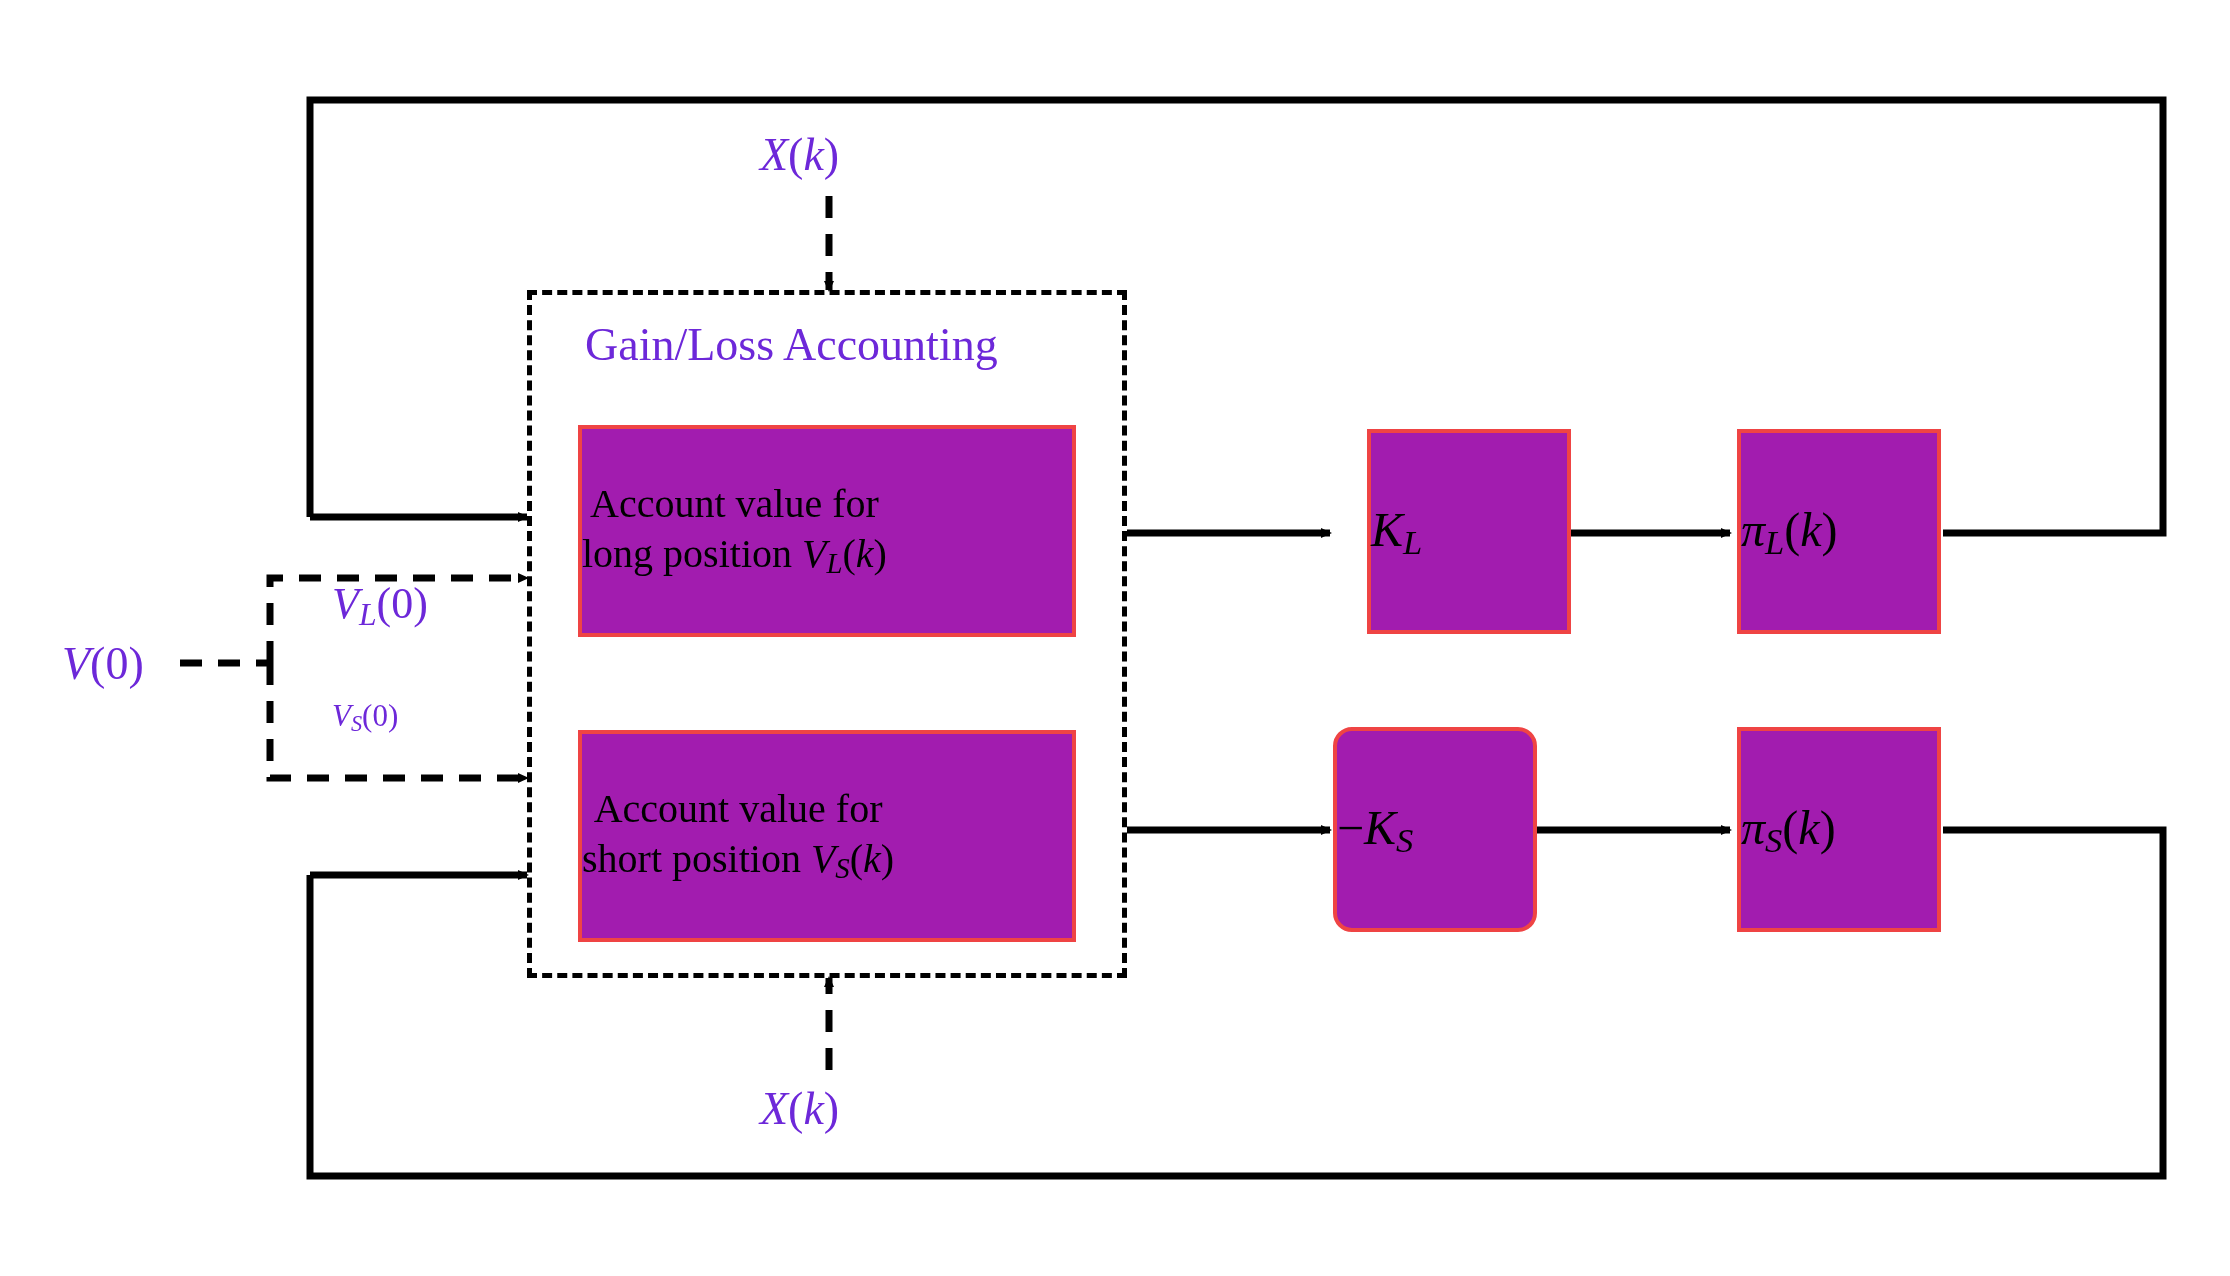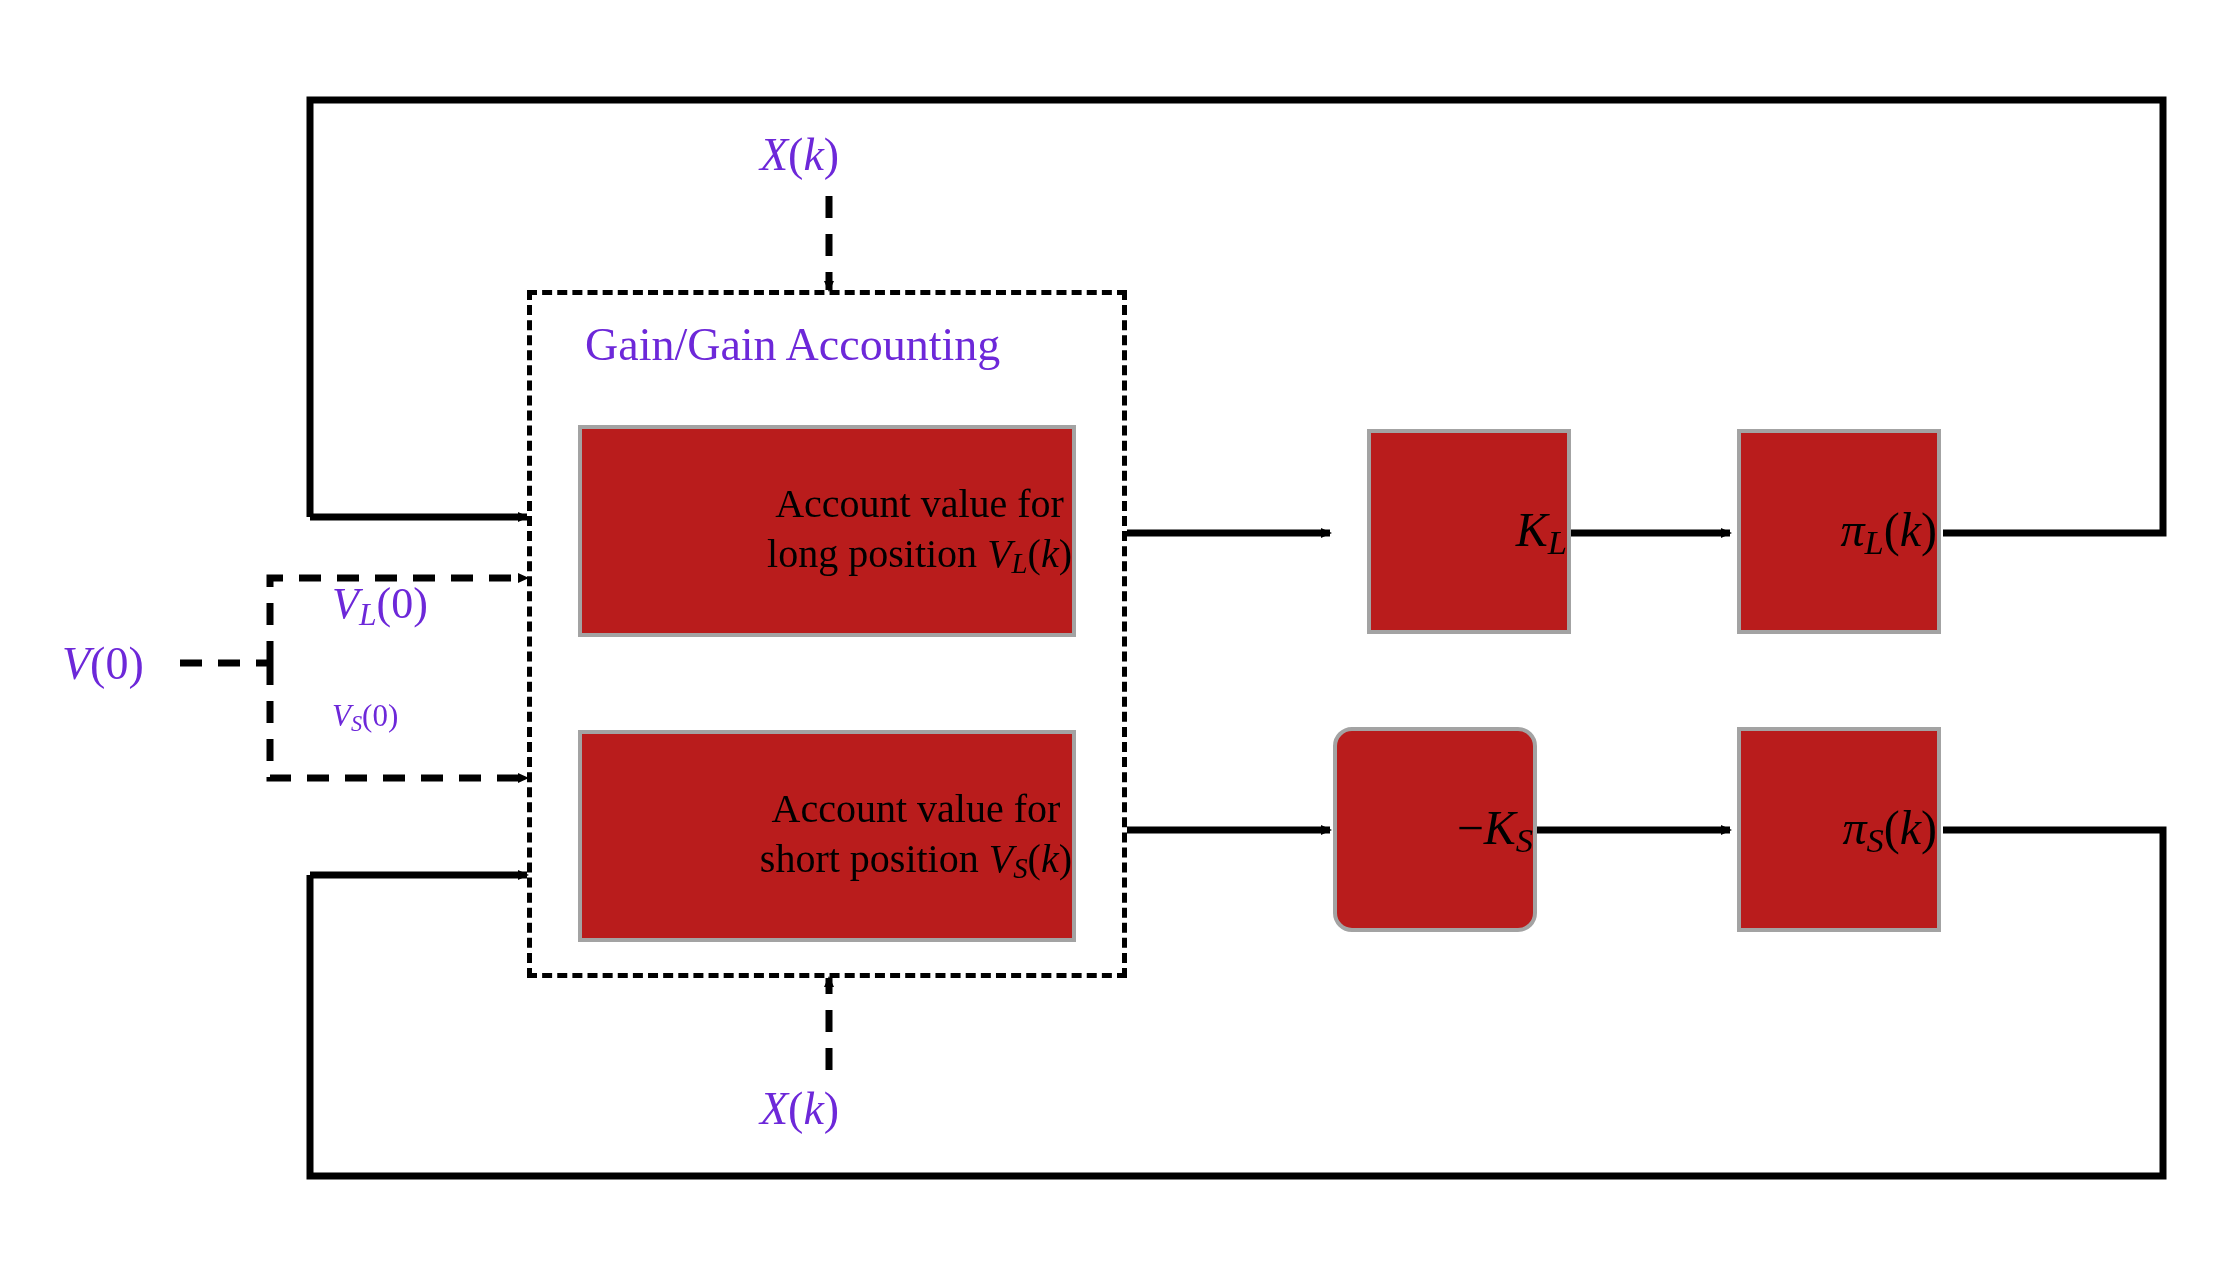--- a/index.html
+++ b/index.html
@@ -19,26 +19,26 @@
   }
   svg#wires {
     position: absolute;
     left: 0;
     top: 0;
     width: 2230px;
     height: 1276px;
   }
   .blk {
     position: absolute;
-    background: #b91c1c;
-    border: 4px solid #a3a3a3;
+    background: #a21caf;
+    border: 4px solid #ef4444;
     box-sizing: border-box;
     display: flex;
     align-items: center;
-    justify-content: flex-end;
+    justify-content: flex-start;
     text-align: center;
     color: #000000;
   }
   .acct-blk {
     font-size: 40px;
     line-height: 1.25;
   }
   .gain-blk {
     font-size: 46px;
   }
@@ -117,21 +117,21 @@
     </g>
 
     <g>
       <path d="M1535,830 L1730,830" fill="none" stroke="#000000" stroke-width="7" marker-end="url(#arrowSolid)"></path>
     </g>
   </svg>
 
   <div class="dashedbox" style="left:527px; top:290px; width:600px; height:688px;"></div>
 
   <div class="lbl gain-blk" style="left:585px; top:318px; font-size:46px;">
-    <span>Gain/Gain Accounting</span>
+    <span>Gain/Loss Accounting</span>
   </div>
 
   <div class="blk acct-blk" style="left:578px; top:425px; width:498px; height:212px;">
     <div>
       <span>Account value for</span><br>
       <span>long position <span class="ital">V</span><span class="sub">L</span><span class="nonital">(</span><span class="ital">k</span><span class="nonital">)</span></span>
     </div>
   </div>
 
   <div class="blk acct-blk" style="left:578px; top:730px; width:498px; height:212px;">

